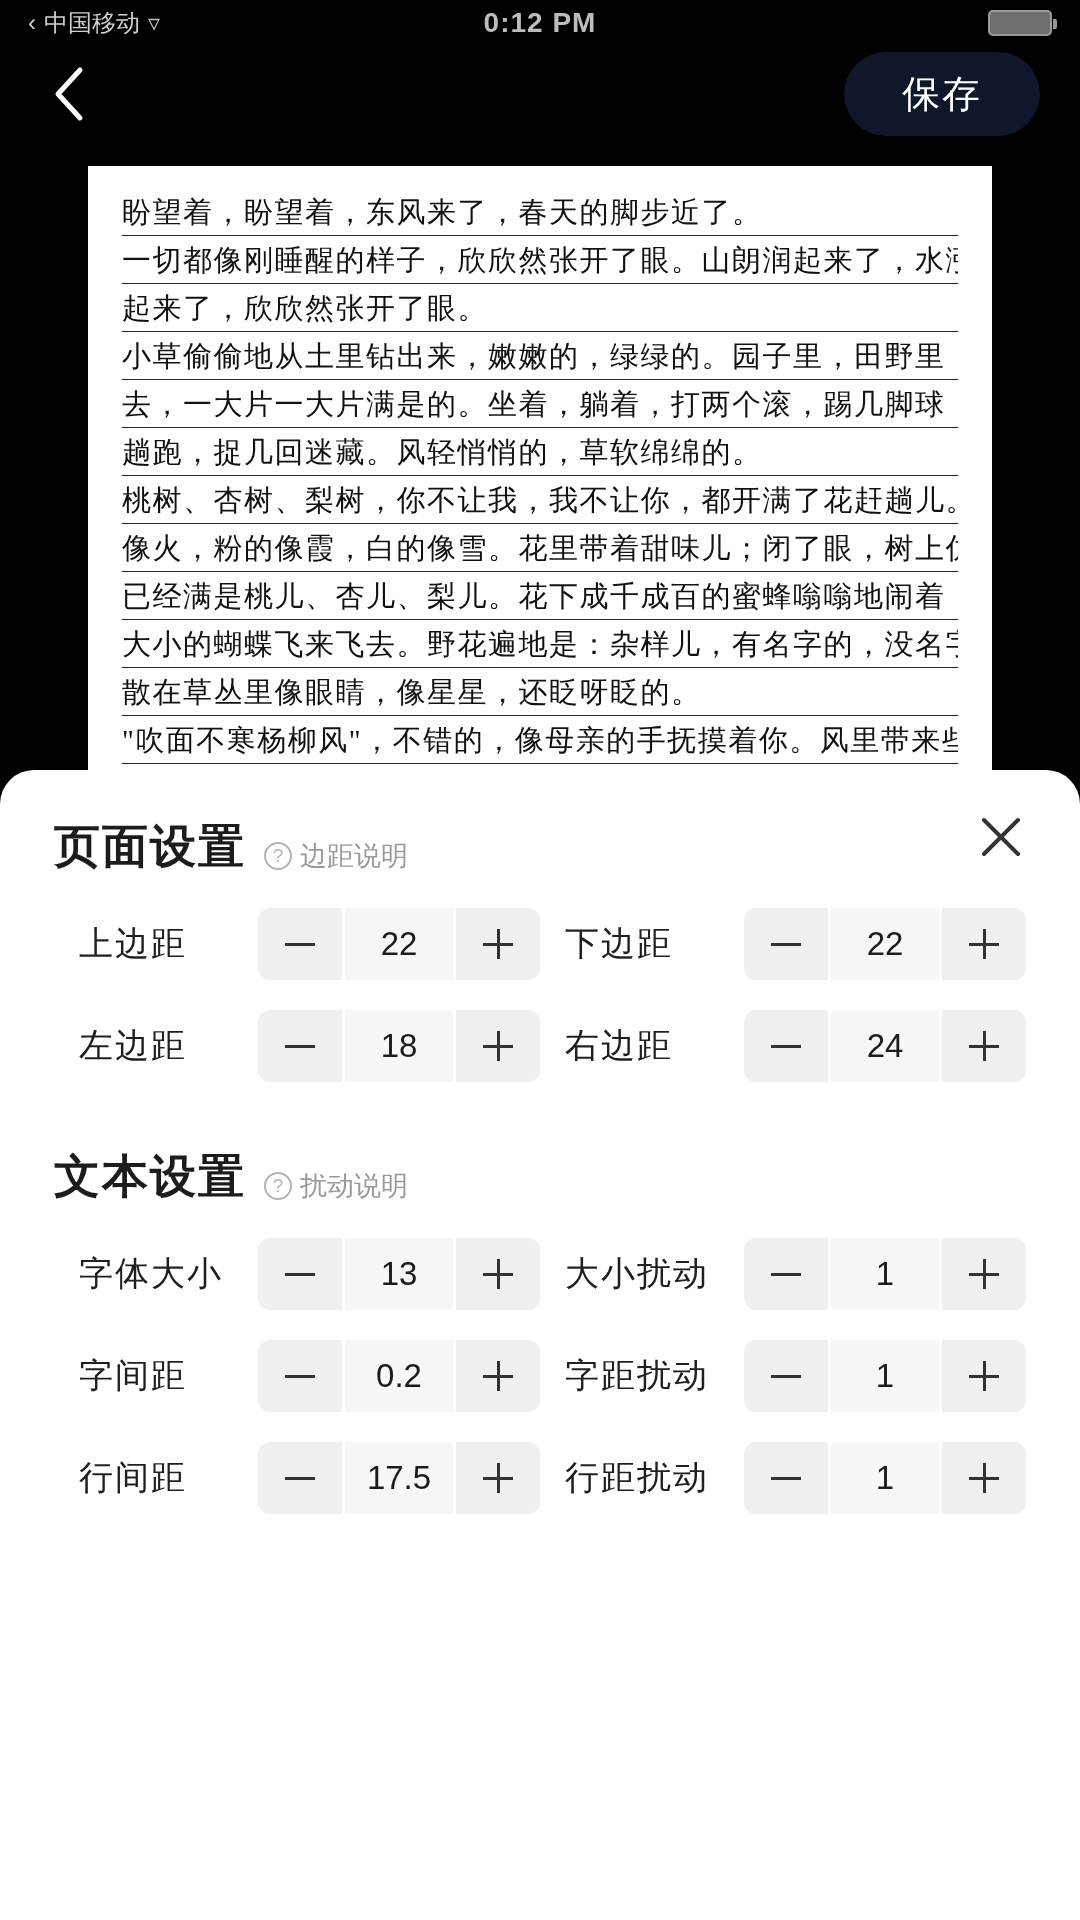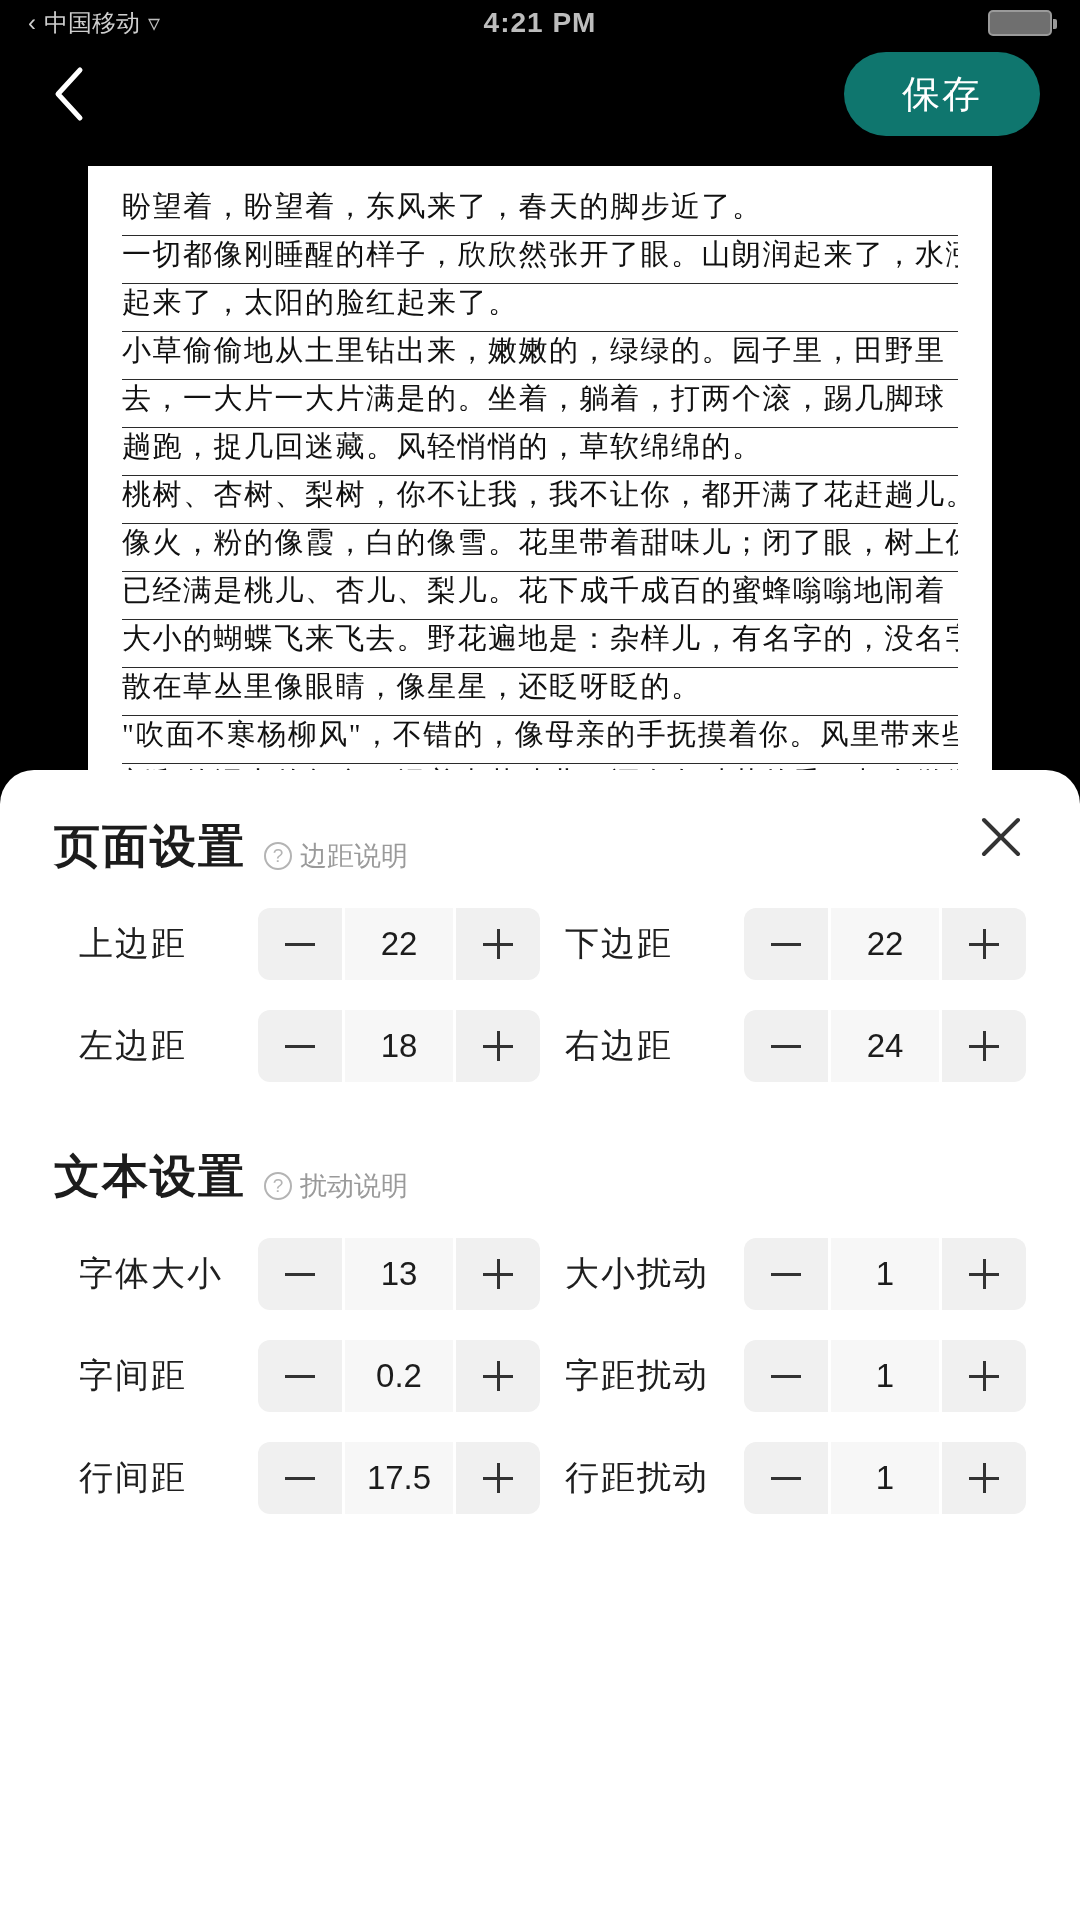--- a/index.html
+++ b/index.html
@@ -35,36 +35,36 @@
   .topnav {
     position: absolute; top: 46px; left: 0; width: 1080px; height: 96px;
     display: flex; align-items: center; justify-content: space-between;
     padding: 0 40px;
   }
   .back-chevron {
     width: 60px; height: 60px; display: flex; align-items: center; justify-content: center;
     color: #ffffff;
   }
   .save-btn {
-    background: #0f766e; color: #fff; border: none; border-radius: 48px;
+    background: #0f172a; color: #fff; border: none; border-radius: 48px;
     width: 196px; height: 84px; font-size: 38px; letter-spacing: 2px;
     font-family: "Liberation Sans", sans-serif;
   }
 
   
   .paper {
     position: absolute; top: 166px; left: 88px; width: 904px; height: 800px;
     background: #ffffff; overflow: hidden;
     padding: 22px 34px 0 34px;
   }
   .hw-line {
     border-bottom: 1.5px solid #2b2b2b;
     height: 48px;
     display: flex; align-items: flex-end;
-    padding-bottom: 8px;
+    padding-bottom: 2px;
     color: #111;
     font-family: "Liberation Serif", serif;
     font-size: 29px;
     letter-spacing: 1.5px;
     white-space: nowrap;
     overflow: hidden;
   }
   .hw-line:last-child { opacity: .45; }
 
   
@@ -125,39 +125,39 @@
 <body>
 
 <div class="screen">
 
   <div class="statusbar">
     <div class="sb-left">
       <span class="sb-back">‹</span>
       <span style="font-size:24px;">中国移动</span>
       <span class="wifi-ico">▿</span>
     </div>
-    <div class="sb-center">4:21 PM</div>
+    <div class="sb-center">0:12 PM</div>
     <div class="sb-right">
       <span class="battery"></span>
     </div>
   </div>
 
   <div class="topnav">
     <div class="back-chevron">
       <svg width="36" height="60" viewBox="0 0 36 60" aria-hidden="true">
         <polyline points="28,6 6,30 28,54" fill="none" stroke="#ffffff" stroke-width="5" stroke-linecap="round" stroke-linejoin="round"></polyline>
       </svg>
     </div>
     <button class="save-btn">保存</button>
   </div>
 
   <div class="paper">
     <div class="hw-line">盼望着，盼望着，东风来了，春天的脚步近了。</div>
     <div class="hw-line">一切都像刚睡醒的样子，欣欣然张开了眼。山朗润起来了，水涨</div>
-    <div class="hw-line">起来了，太阳的脸红起来了。</div>
+    <div class="hw-line">起来了，欣欣然张开了眼。</div>
     <div class="hw-line">小草偷偷地从土里钻出来，嫩嫩的，绿绿的。园子里，田野里，瞧</div>
     <div class="hw-line">去，一大片一大片满是的。坐着，躺着，打两个滚，踢几脚球，赛几</div>
     <div class="hw-line">趟跑，捉几回迷藏。风轻悄悄的，草软绵绵的。</div>
     <div class="hw-line">桃树、杏树、梨树，你不让我，我不让你，都开满了花赶趟儿。红的</div>
     <div class="hw-line">像火，粉的像霞，白的像雪。花里带着甜味儿；闭了眼，树上仿佛</div>
     <div class="hw-line">已经满是桃儿、杏儿、梨儿。花下成千成百的蜜蜂嗡嗡地闹着，</div>
     <div class="hw-line">大小的蝴蝶飞来飞去。野花遍地是：杂样儿，有名字的，没名字的，</div>
     <div class="hw-line">散在草丛里像眼睛，像星星，还眨呀眨的。</div>
     <div class="hw-line">"吹面不寒杨柳风"，不错的，像母亲的手抚摸着你。风里带来些</div>
     <div class="hw-line">新翻的泥土的气息，混着青草味儿，还有各种花的香，都在微微</div>

